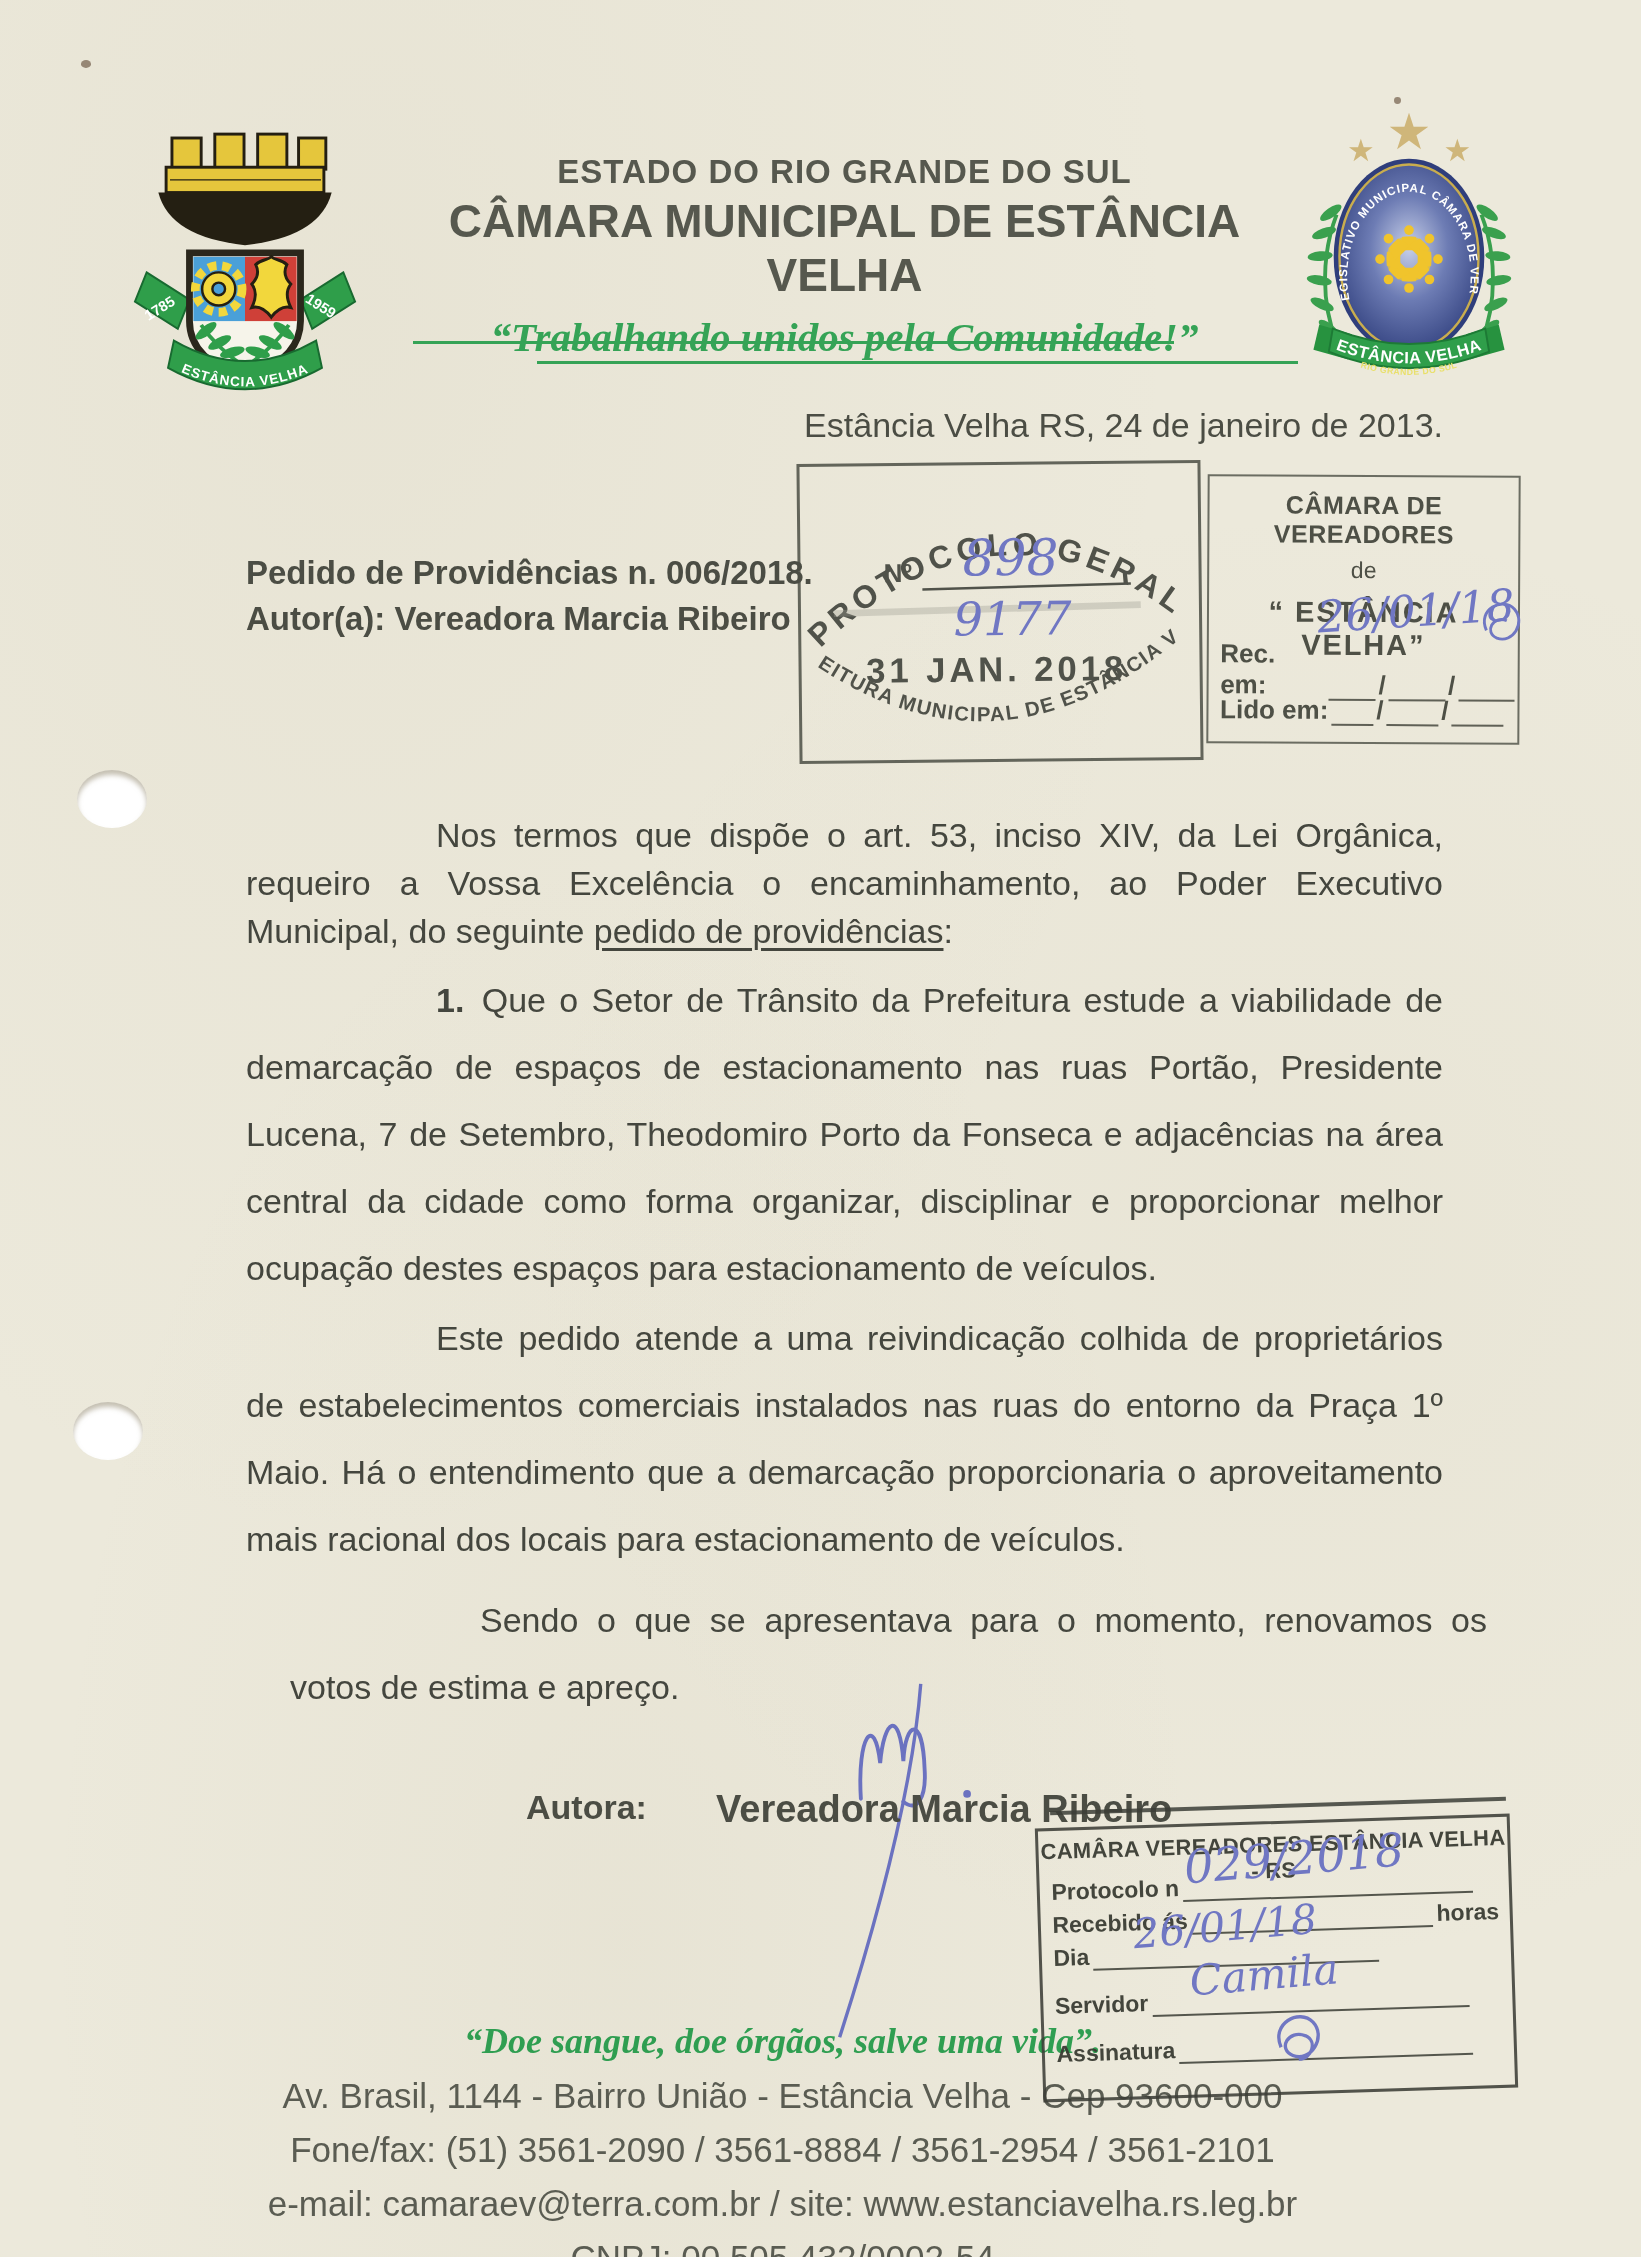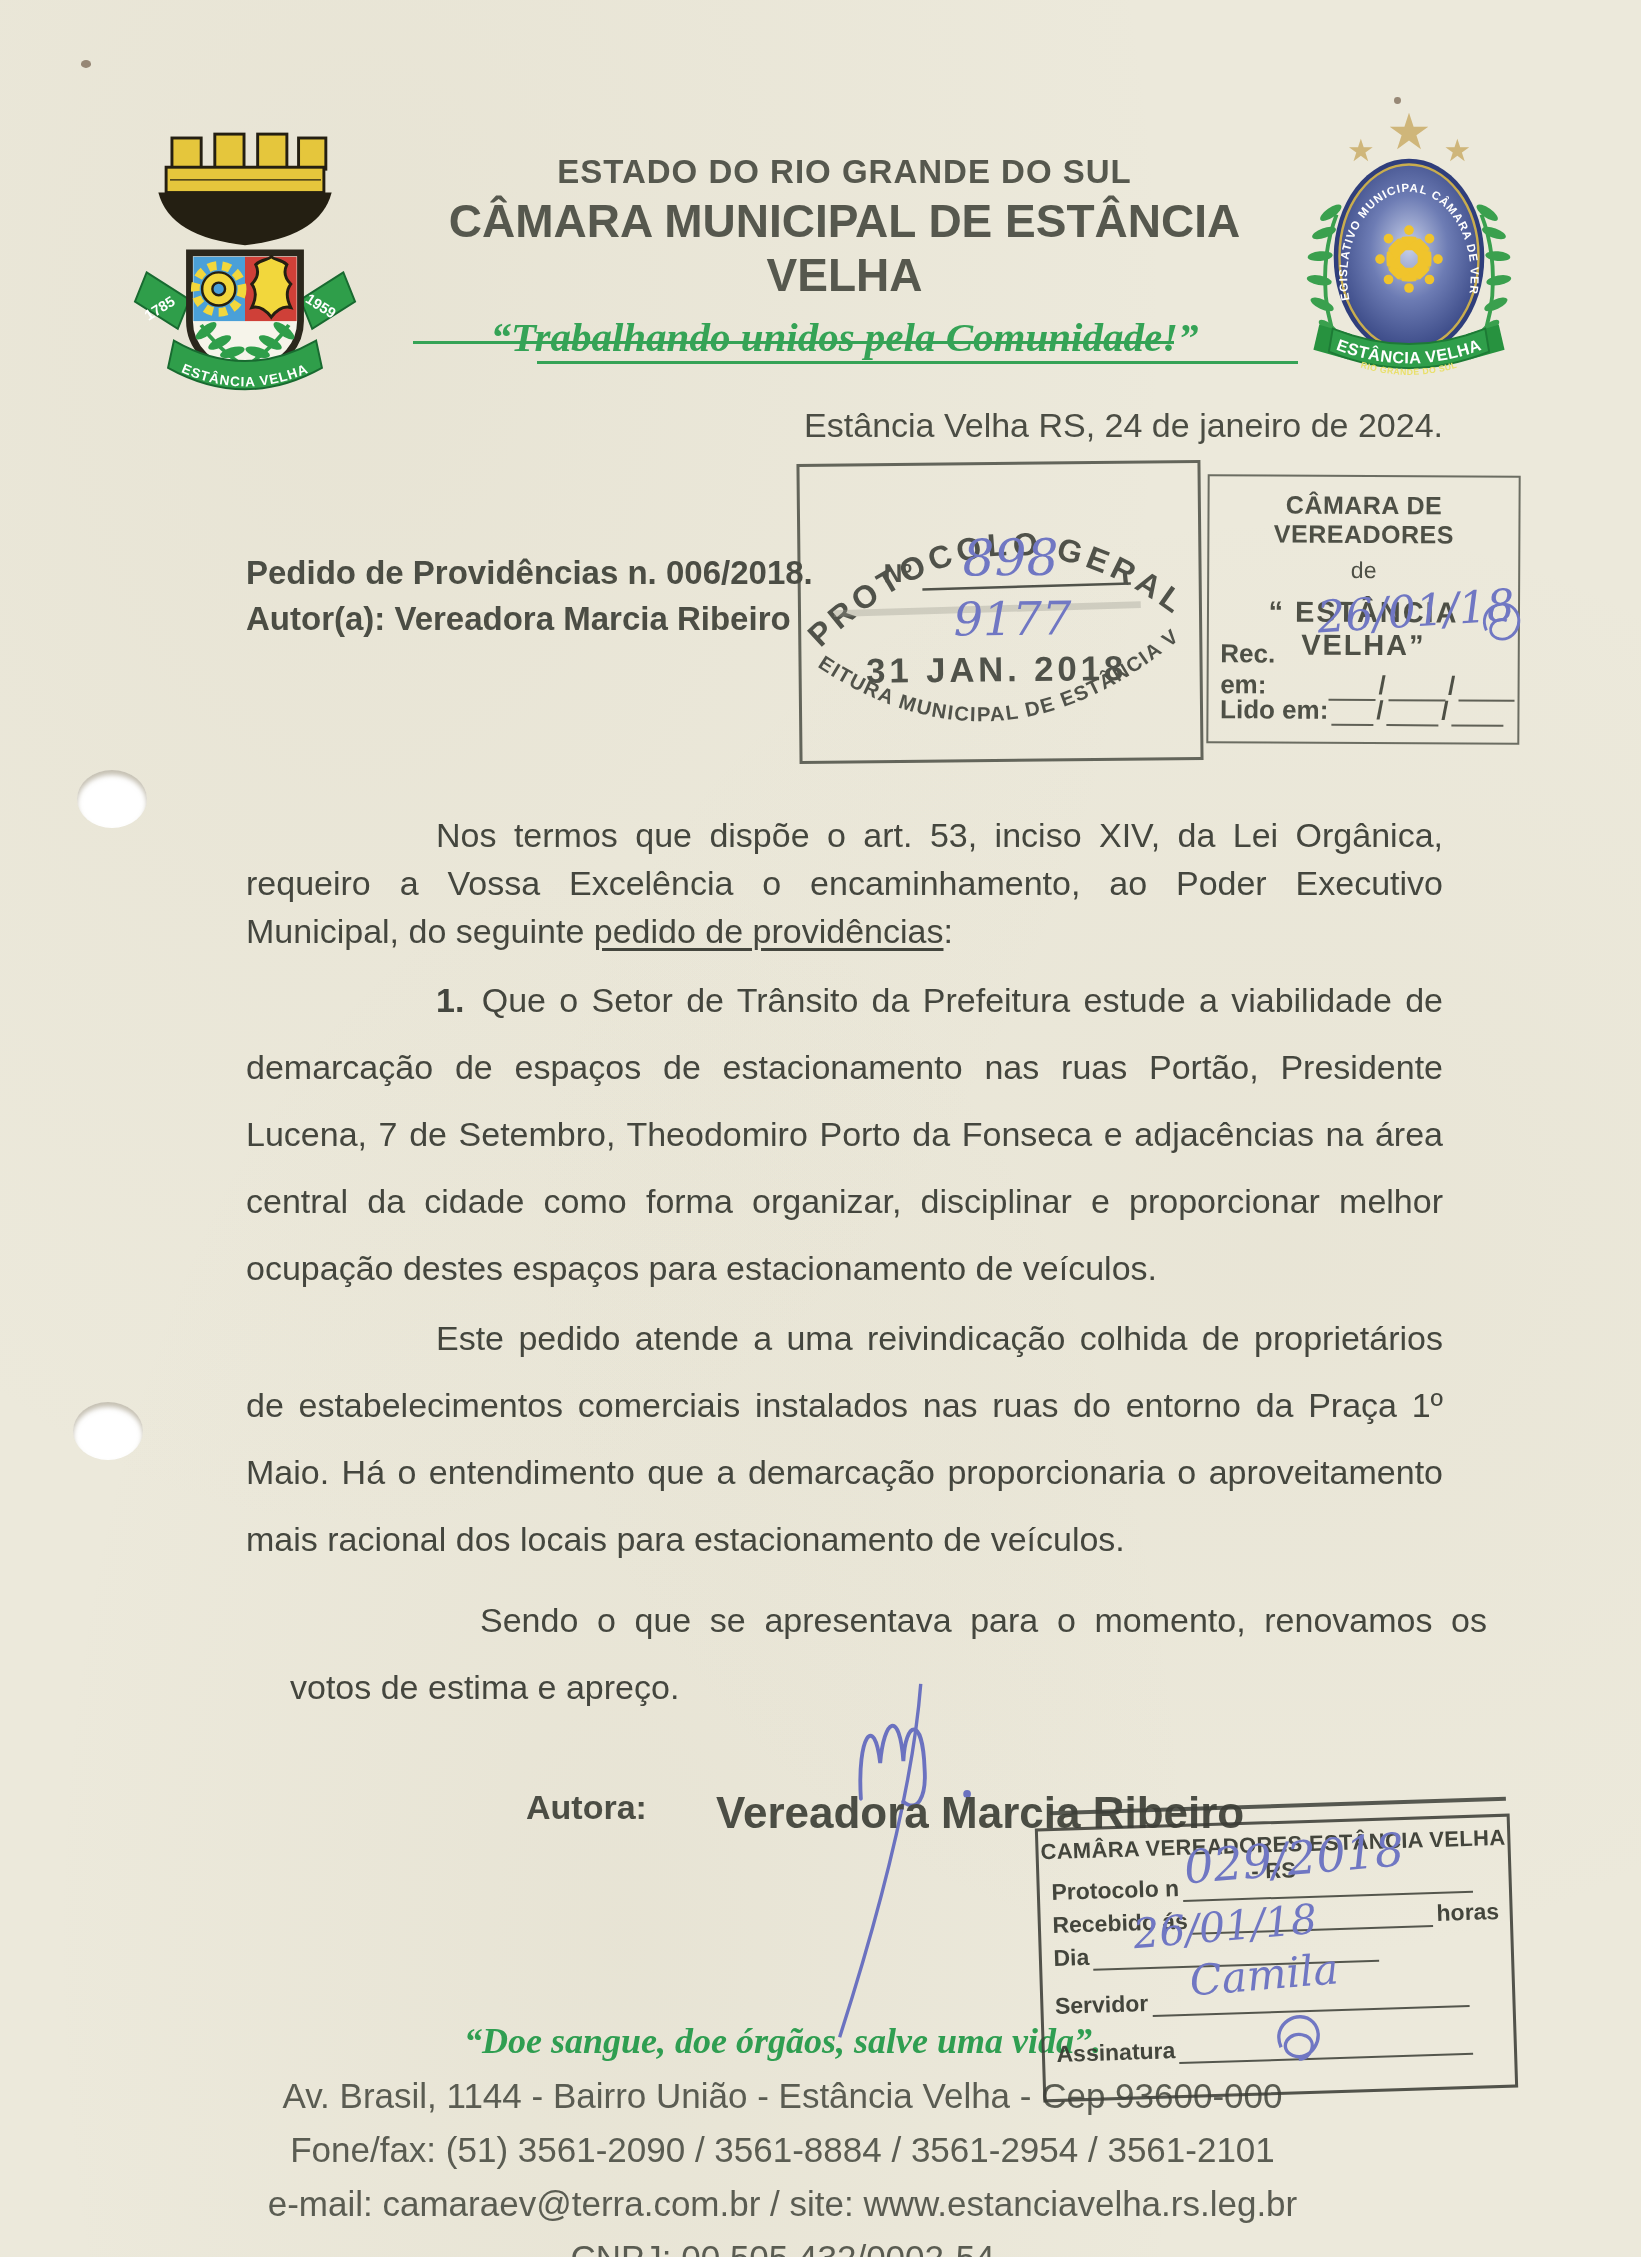--- a/index.html
+++ b/index.html
@@ -57,21 +57,21 @@
   #p1{top:811px;line-height:48px;}
   .bu{font-weight:normal;text-decoration:underline;text-decoration-thickness:2.9px;text-underline-offset:4.8px;}
   #item1{top:967px;line-height:67px;}
   .num{font-weight:bold;margin-right:17.4px;}
   #p2{top:1305px;line-height:67px;}
   #p3{top:1587px;line-height:67px;margin-left:44px;}
 
   
   #sigSvg{position:absolute;left:801px;top:1678px;width:309px;height:367px;}
   #autoraLabel{position:absolute;left:526px;top:1788px;font-size:34px;font-weight:bold;color:#4b4d44;}
-  #autoraName{position:absolute;left:716px;top:1788px;font-size:44px;font-weight:bold;color:#4b4d44;}
+  #autoraName{position:absolute;left:716px;top:1788px;font-size:38px;font-weight:bold;color:#4b4d44;}
   #strikeLine{position:absolute;left:1050px;top:1804px;width:456px;height:3.9px;
     background:rgba(60,62,55,.85);transform:rotate(-1.8deg);z-index:3;}
 
   
   #botStamp{position:absolute;left:1039px;top:1821px;width:469px;height:268px;
     border:3.9px solid rgba(60,62,55,.88);transform:rotate(-1.8deg);color:rgba(58,60,52,.95);z-index:2;}
   .bsTitle{font-size:22px;font-weight:bold;text-align:center;margin-top:7.7px;letter-spacing:0.3px;}
   .bsRow{position:absolute;left:11.6px;display:flex;align-items:flex-end;font-size:23px;font-weight:bold;}
   .bsLine{border-bottom:2.9px solid rgba(58,60,52,.85);height:19.3px;margin:0 3.9px;}
   #bsRow1{top:48px;} #bsRow2{top:81px;} #bsRow3{top:114px;} #bsRow4{top:162px;} #bsRow5{top:210px;}
@@ -231,21 +231,21 @@
       <path d="M 40,244 Q 119,276 198,244 L 202,268 Q 119,302 36,268 Z" fill="#2f9e4a" stroke="#1d7a35" stroke-width="2"></path>
       <text font-size="17" font-weight="bold" fill="#ffffff" letter-spacing=".5" font-family="Liberation Sans,sans-serif">
         <textPath href="#sealBand" startOffset="50%" text-anchor="middle">ESTÂNCIA VELHA</textPath>
       </text>
       <text font-size="9" font-weight="bold" fill="#e9e06b" letter-spacing=".5" font-family="Liberation Sans,sans-serif">
         <textPath href="#sealBand2" startOffset="50%" text-anchor="middle">RIO GRANDE DO SUL</textPath>
       </text>
     </g>
   </svg>
 
-  <div id="dateLine">Estância Velha RS, 24 de janeiro de 2024.</div>
+  <div id="dateLine">Estância Velha RS, 24 de janeiro de 2013.</div>
 
   <div id="protoStamp">
     <svg viewBox="0 0 404 296" width="390" height="286">
       <defs>
         <path id="arcTop" d="M 28,180 Q 202,22 380,152"></path>
         <path id="arcBottom" d="M 18,208 Q 205,334 392,182"></path>
       </defs>
       <text class="stampTxt" font-size="33" letter-spacing="5">
         <textPath href="#arcTop" startOffset="50%" text-anchor="middle">PROTOCOLO GERAL</textPath>
       </text>

